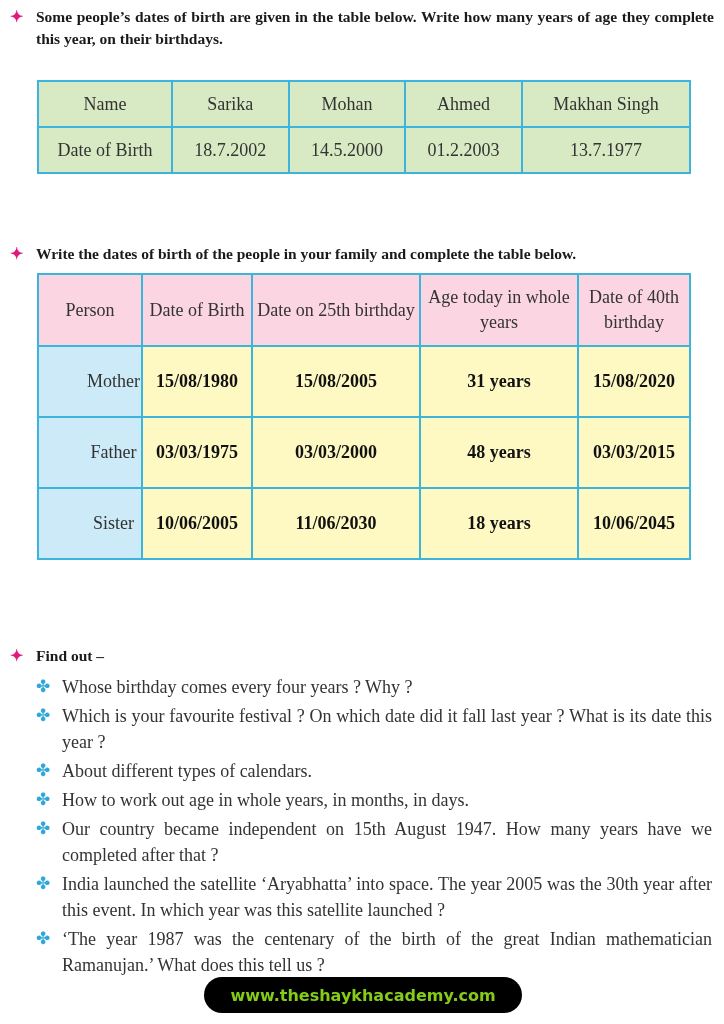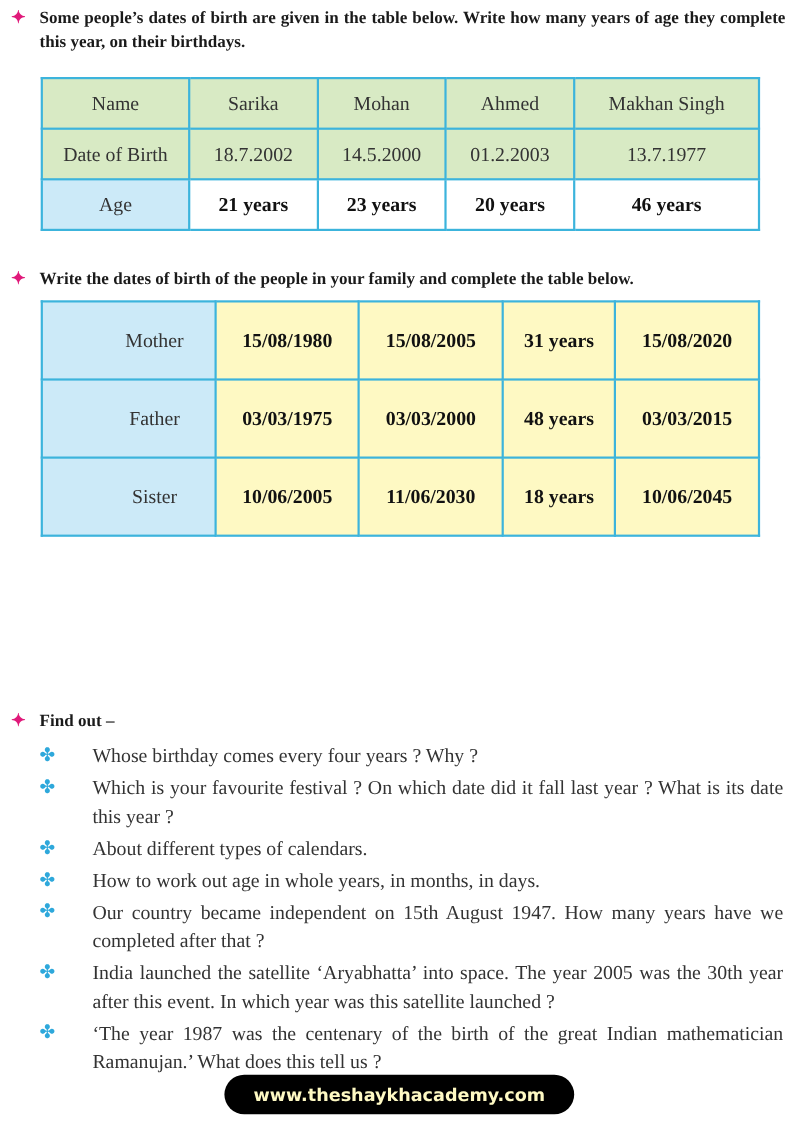--- a/index.html
+++ b/index.html
@@ -8,41 +8,41 @@
       font-family: "Liberation Serif", "DejaVu Serif", serif; color: #222;
     }
     .q { position: absolute; left: 10px; width: 704px; }
     .q-head { display: flex; align-items: flex-start; font-weight: bold; font-size: 15.5px; line-height: 22px; color: #1a1a1a; }
     .diamond { color: #e0197a; font-size: 16px; width: 26px; flex: none; line-height: 22px; }
     .q-text { flex: 1; text-align: justify; }
 
     table { border-collapse: collapse; position: absolute; }
     td { border: 2px solid #3cb4dc; text-align: center; vertical-align: middle; font-size: 18px; color: #333; }
 
-    #t1 { left: 37px; top: 70px; width: 654px; }
+    #t1 { left: 37px; top: 80px; width: 654px; }
     #t1 td { height: 42px; }
     #t1 .green { background: #d8eac4; }
     #t1 .blue { background: #cceaf8; }
     #t1 .ans { background: #fff; font-weight: bold; color: #111; }
 
     #t2 { left: 37px; top: 273px; width: 654px; }
     #t2 .pink { background: #fbd5e2; line-height: 25px; }
     #t2 .hdr td { height: 68px; }
     #t2 .row td { height: 67px; }
     #t2 .blue { background: #cceaf8; padding-left: 48px; }
     #t2 .ans { background: #fef9c3; font-weight: bold; color: #111; }
 
     .find { position: absolute; left: 10px; top: 645px; width: 704px; }
     .find-list { position: absolute; left: 36px; top: 674px; width: 676px; }
     .item { display: flex; align-items: flex-start; font-size: 18px; line-height: 26px; color: #333; margin-bottom: 3px; }
     .clover { color: #2ea8db; width: 26px; flex: none; font-size: 17px; }
-    .item-text { flex: 1; text-align: justify; margin-left: 22px; }
+    .item-text { flex: 1; text-align: justify; }
 
     .footer { position: absolute; left: 204px; top: 977px; width: 318px; height: 36px; background: #000; border-radius: 18px;
-      color: #fef9c3; font-family: "DejaVu Sans", sans-serif; font-weight: bold; font-size: 16px; display: flex; align-items: center; justify-content: center; }
+      color: #84cc16; font-family: "DejaVu Sans", sans-serif; font-weight: bold; font-size: 16px; display: flex; align-items: center; justify-content: center; }
   </style>
 </head>
 <body>
 
 <div class="q" style="top:6px;">
   <div class="q-head">
     <span class="diamond">✦</span>
     <span class="q-text">Some people’s dates of birth are given in the table below. Write how many years of age they complete this year, on their birthdays.</span>
   </div>
 </div>
@@ -56,39 +56,39 @@
     <td class="green">Ahmed</td>
     <td class="green">Makhan Singh</td>
   </tr>
   <tr>
     <td class="green">Date of Birth</td>
     <td class="green">18.7.2002</td>
     <td class="green">14.5.2000</td>
     <td class="green">01.2.2003</td>
     <td class="green">13.7.1977</td>
   </tr>
-  <tr>
-    <td class="blue">Age</td>
-    <td class="ans">21 years</td>
-    <td class="ans">23 years</td>
-    <td class="ans">20 years</td>
-    <td class="ans">46 years</td>
-  </tr>
 </tbody>
   </table>
 
 <div class="q" style="top:243px;">
   <div class="q-head">
     <span class="diamond">✦</span>
     <span class="q-text">Write the dates of birth of the people in your family and complete the table below.</span>
   </div>
 </div>
 
 <table id="t2">
   <tbody>
+      <tr class="hdr">
+    <td class="pink" style="width:86px">Person</td>
+    <td class="pink" style="width:106px">Date of Birth</td>
+    <td class="pink" style="width:164px">Date on 25th birthday</td>
+    <td class="pink" style="width:154px">Age today in whole years</td>
+    <td class="pink">Date of 40th birthday</td>
+  </tr>
   <tr class="row">
     <td class="blue">Mother</td>
     <td class="ans">15/08/1980</td>
     <td class="ans">15/08/2005</td>
     <td class="ans">31 years</td>
     <td class="ans">15/08/2020</td>
   </tr>
   <tr class="row">
     <td class="blue">Father</td>
     <td class="ans">03/03/1975</td>

